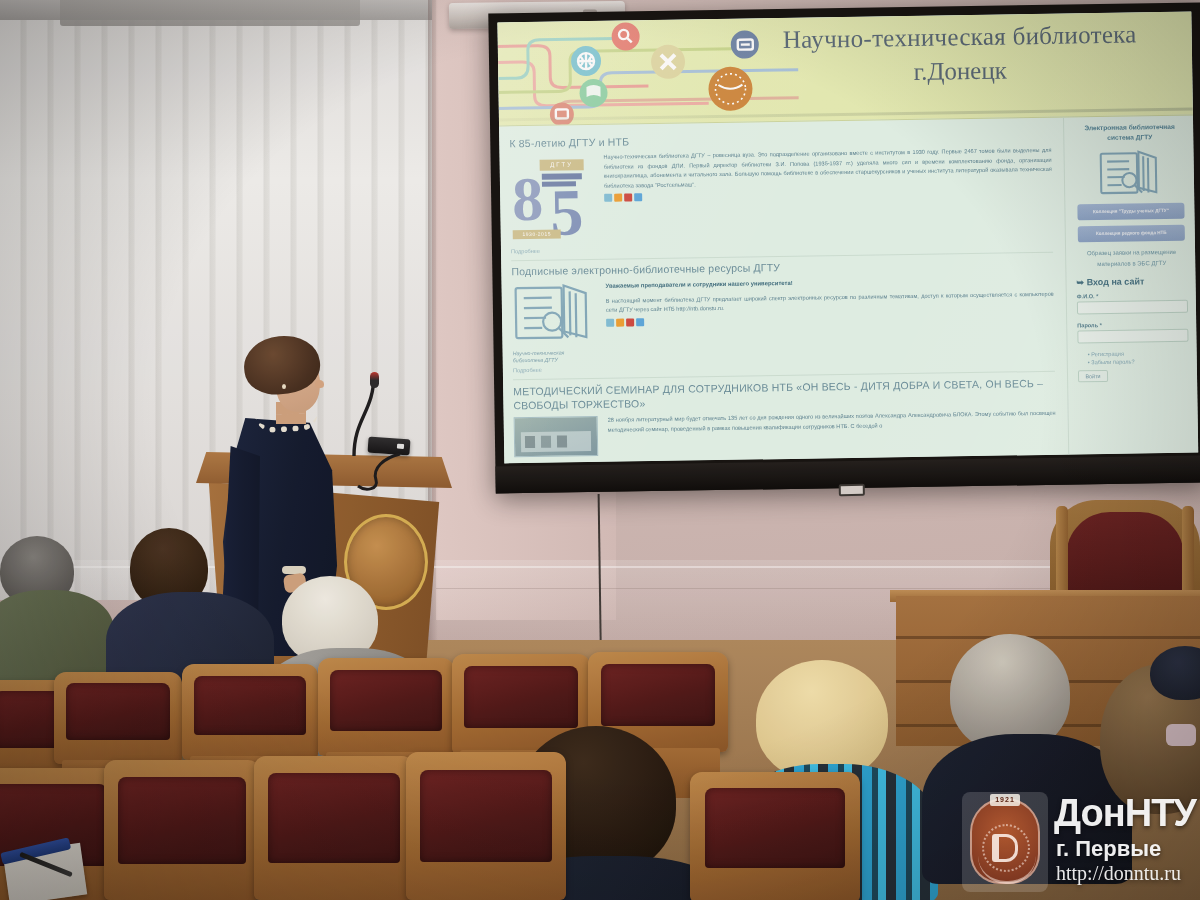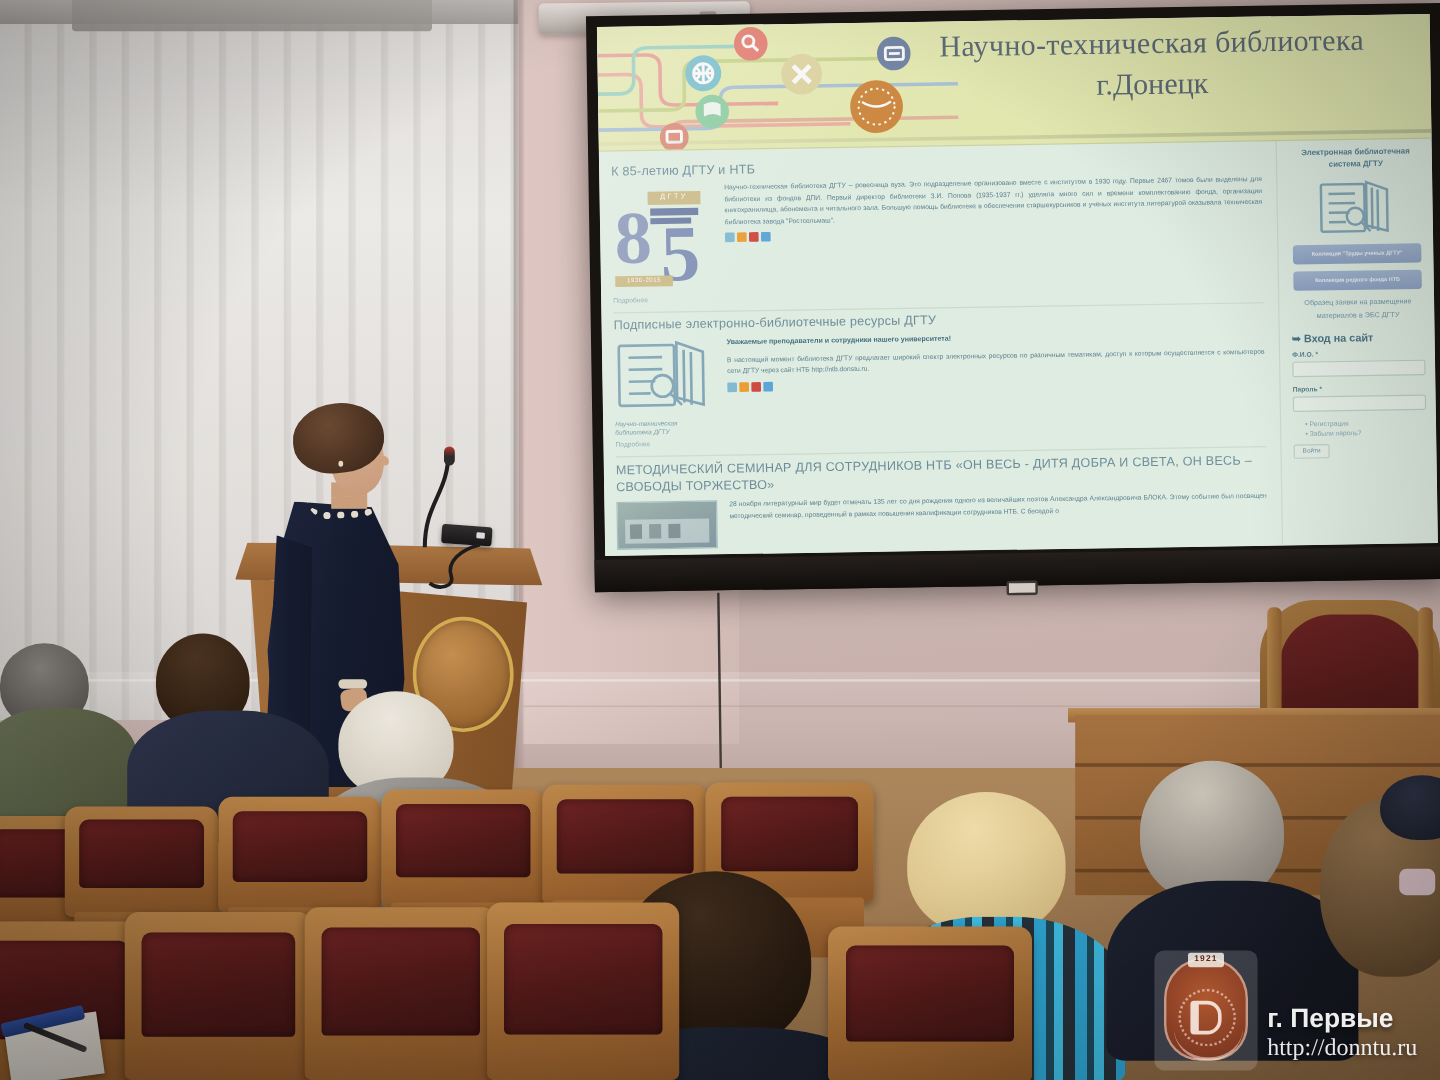--- a/index.html
+++ b/index.html
@@ -583,17 +583,18 @@
   <div class="vignette"></div>
 
   <div class="wm">
     <div class="wm-badge"></div>
     <div class="wm-crest">
       <div class="yr">1921</div>
       <div class="ring"></div>
       <div class="wheat"></div>
       <div class="mono"></div>
     </div>
+    <div class="wm-t1">ДонНТУ</div>
     <div class="wm-t2">г. Первые</div>
     <div class="wm-t3">http://donntu.ru</div>
   </div>
 
 </div>
 
 </body></html>

